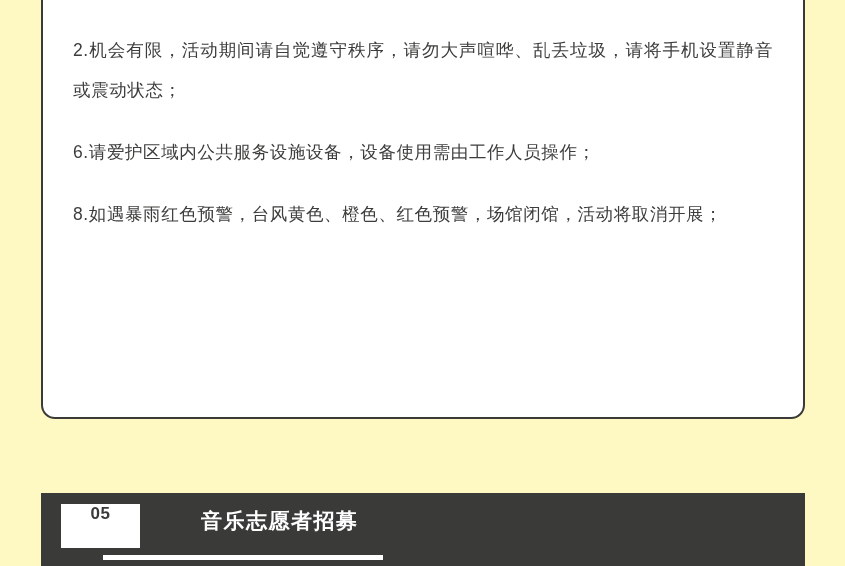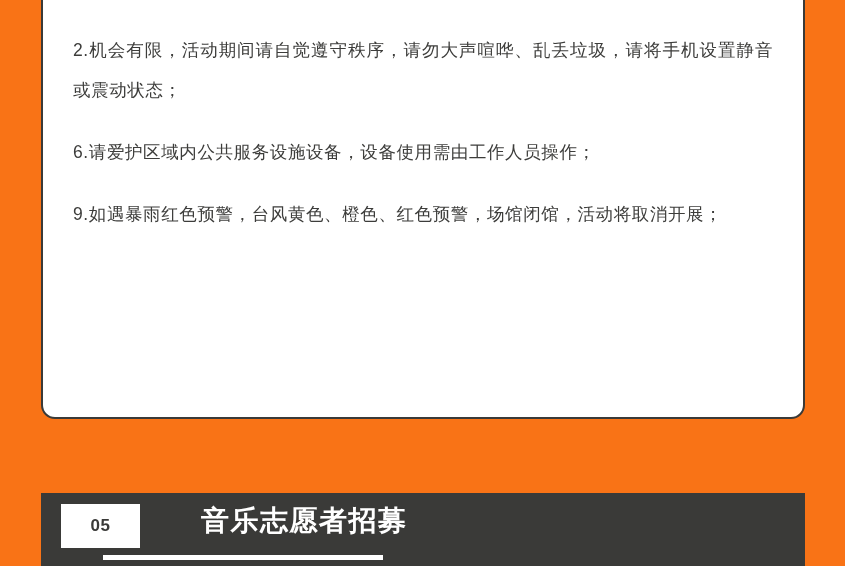--- a/index.html
+++ b/index.html
@@ -11,21 +11,21 @@
     width: 845px;
     height: 566px;
     overflow: hidden;
     font-family: "Liberation Sans", sans-serif;
     color: #333333;
   }
   .page {
     position: relative;
     width: 845px;
     height: 566px;
-    background: #f97316;
+    background: #fef9c3;
   }
 
   
   .notice-card {
     position: absolute;
     left: 41px;
     top: -60px;
     width: 764px;          
     height: 479px;
     box-sizing: border-box;
@@ -69,37 +69,36 @@
     height: 100%;
   }
   .section-number-box {
     position: absolute;
     left: 20px;
     top: 11px;
     width: 79px;
     height: 44px;
     background: #ffffff;
     display: flex;
-    align-items: center;
     justify-content: center;
   }
   .section-number {
     font-size: 17px;
     font-weight: bold;
     color: #3a3a38;
     letter-spacing: 0.5px;
     font-family: "Liberation Sans", sans-serif;
   }
   .section-title-wrap {
     position: absolute;
     left: 160px;
     top: 13px;
   }
   .section-title {
-    font-size: 28px;
+    font-size: 21px;
     font-weight: bold;
     color: #ffffff;
     letter-spacing: 1.5px;
     line-height: 30px;
     font-family: "Liberation Sans", sans-serif;
     white-space: nowrap;
   }
   .section-underline {
     position: absolute;
     left: 62px;
@@ -112,21 +111,21 @@
 </head>
 <body>
 
 <div class="page">
 
   <div class="notice-card">
     <ul class="notice-list">
       <li class="notice-item">无法参与者请提前取消；</li>
       <li class="notice-item">2.机会有限，活动期间请自觉遵守秩序，请勿大声喧哗、乱丢垃圾，请将手机设置静音或震动状态；</li>
       <li class="notice-item">6.请爱护区域内公共服务设施设备，设备使用需由工作人员操作；</li>
-      <li class="notice-item">9.如遇暴雨红色预警，台风黄色、橙色、红色预警，场馆闭馆，活动将取消开展；</li>
+      <li class="notice-item">8.如遇暴雨红色预警，台风黄色、橙色、红色预警，场馆闭馆，活动将取消开展；</li>
     </ul>
   </div>
 
   <div class="section-bar">
     <div class="section-bar-inner">
       <div class="section-number-box">
         <span class="section-number">05</span>
       </div>
       <div class="section-title-wrap">
         <span class="section-title">音乐志愿者招募</span>

